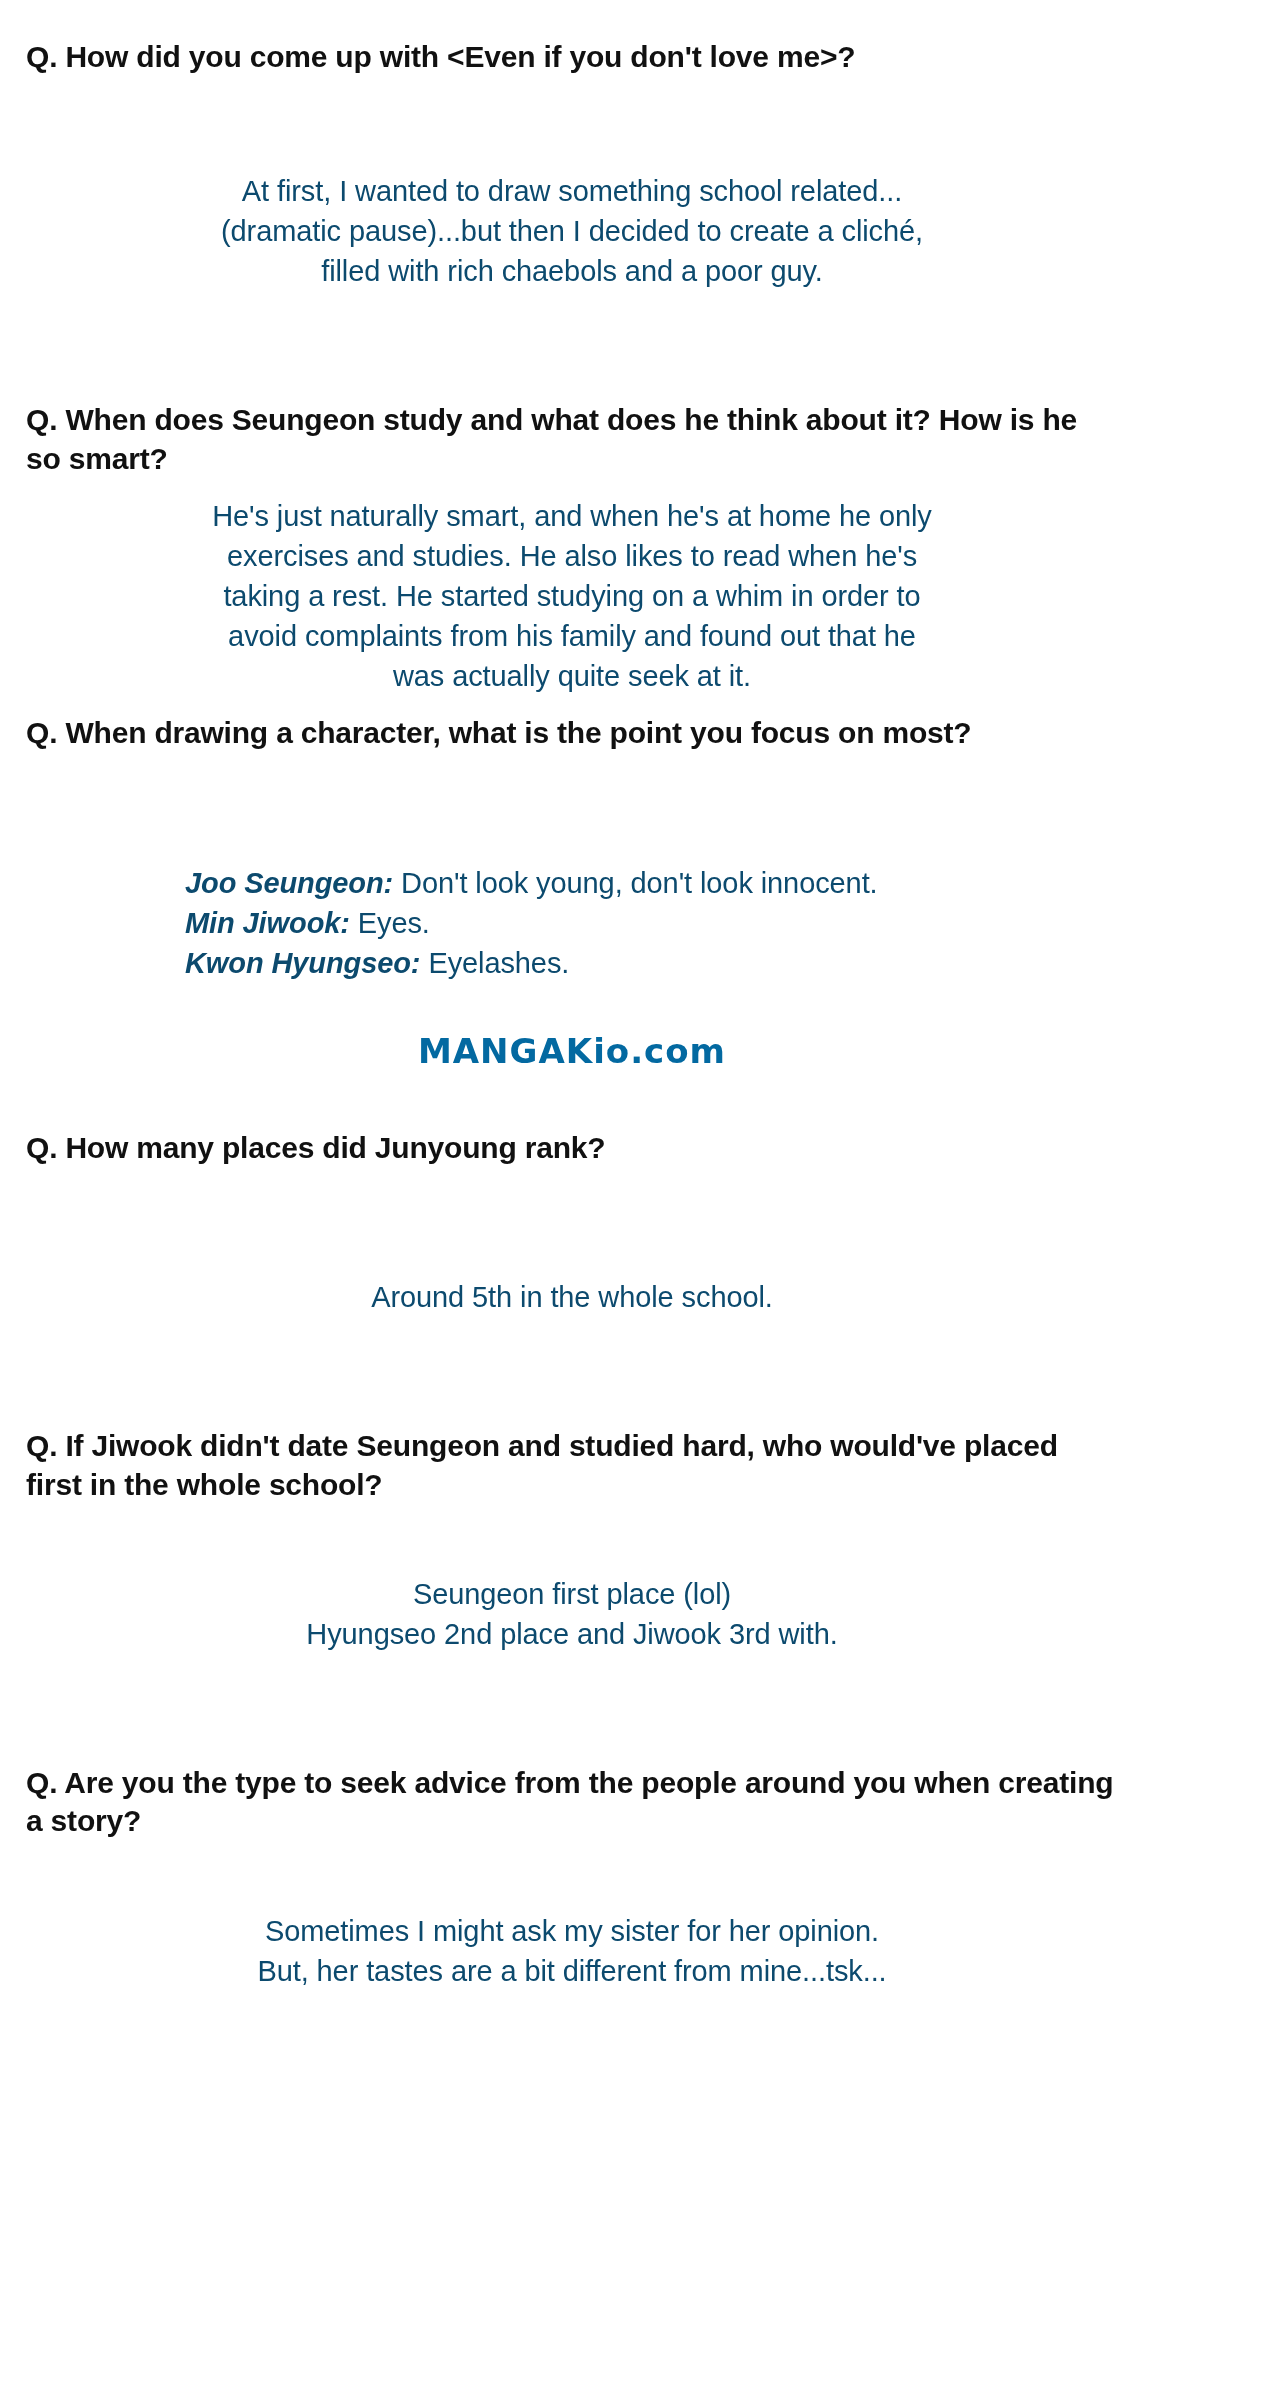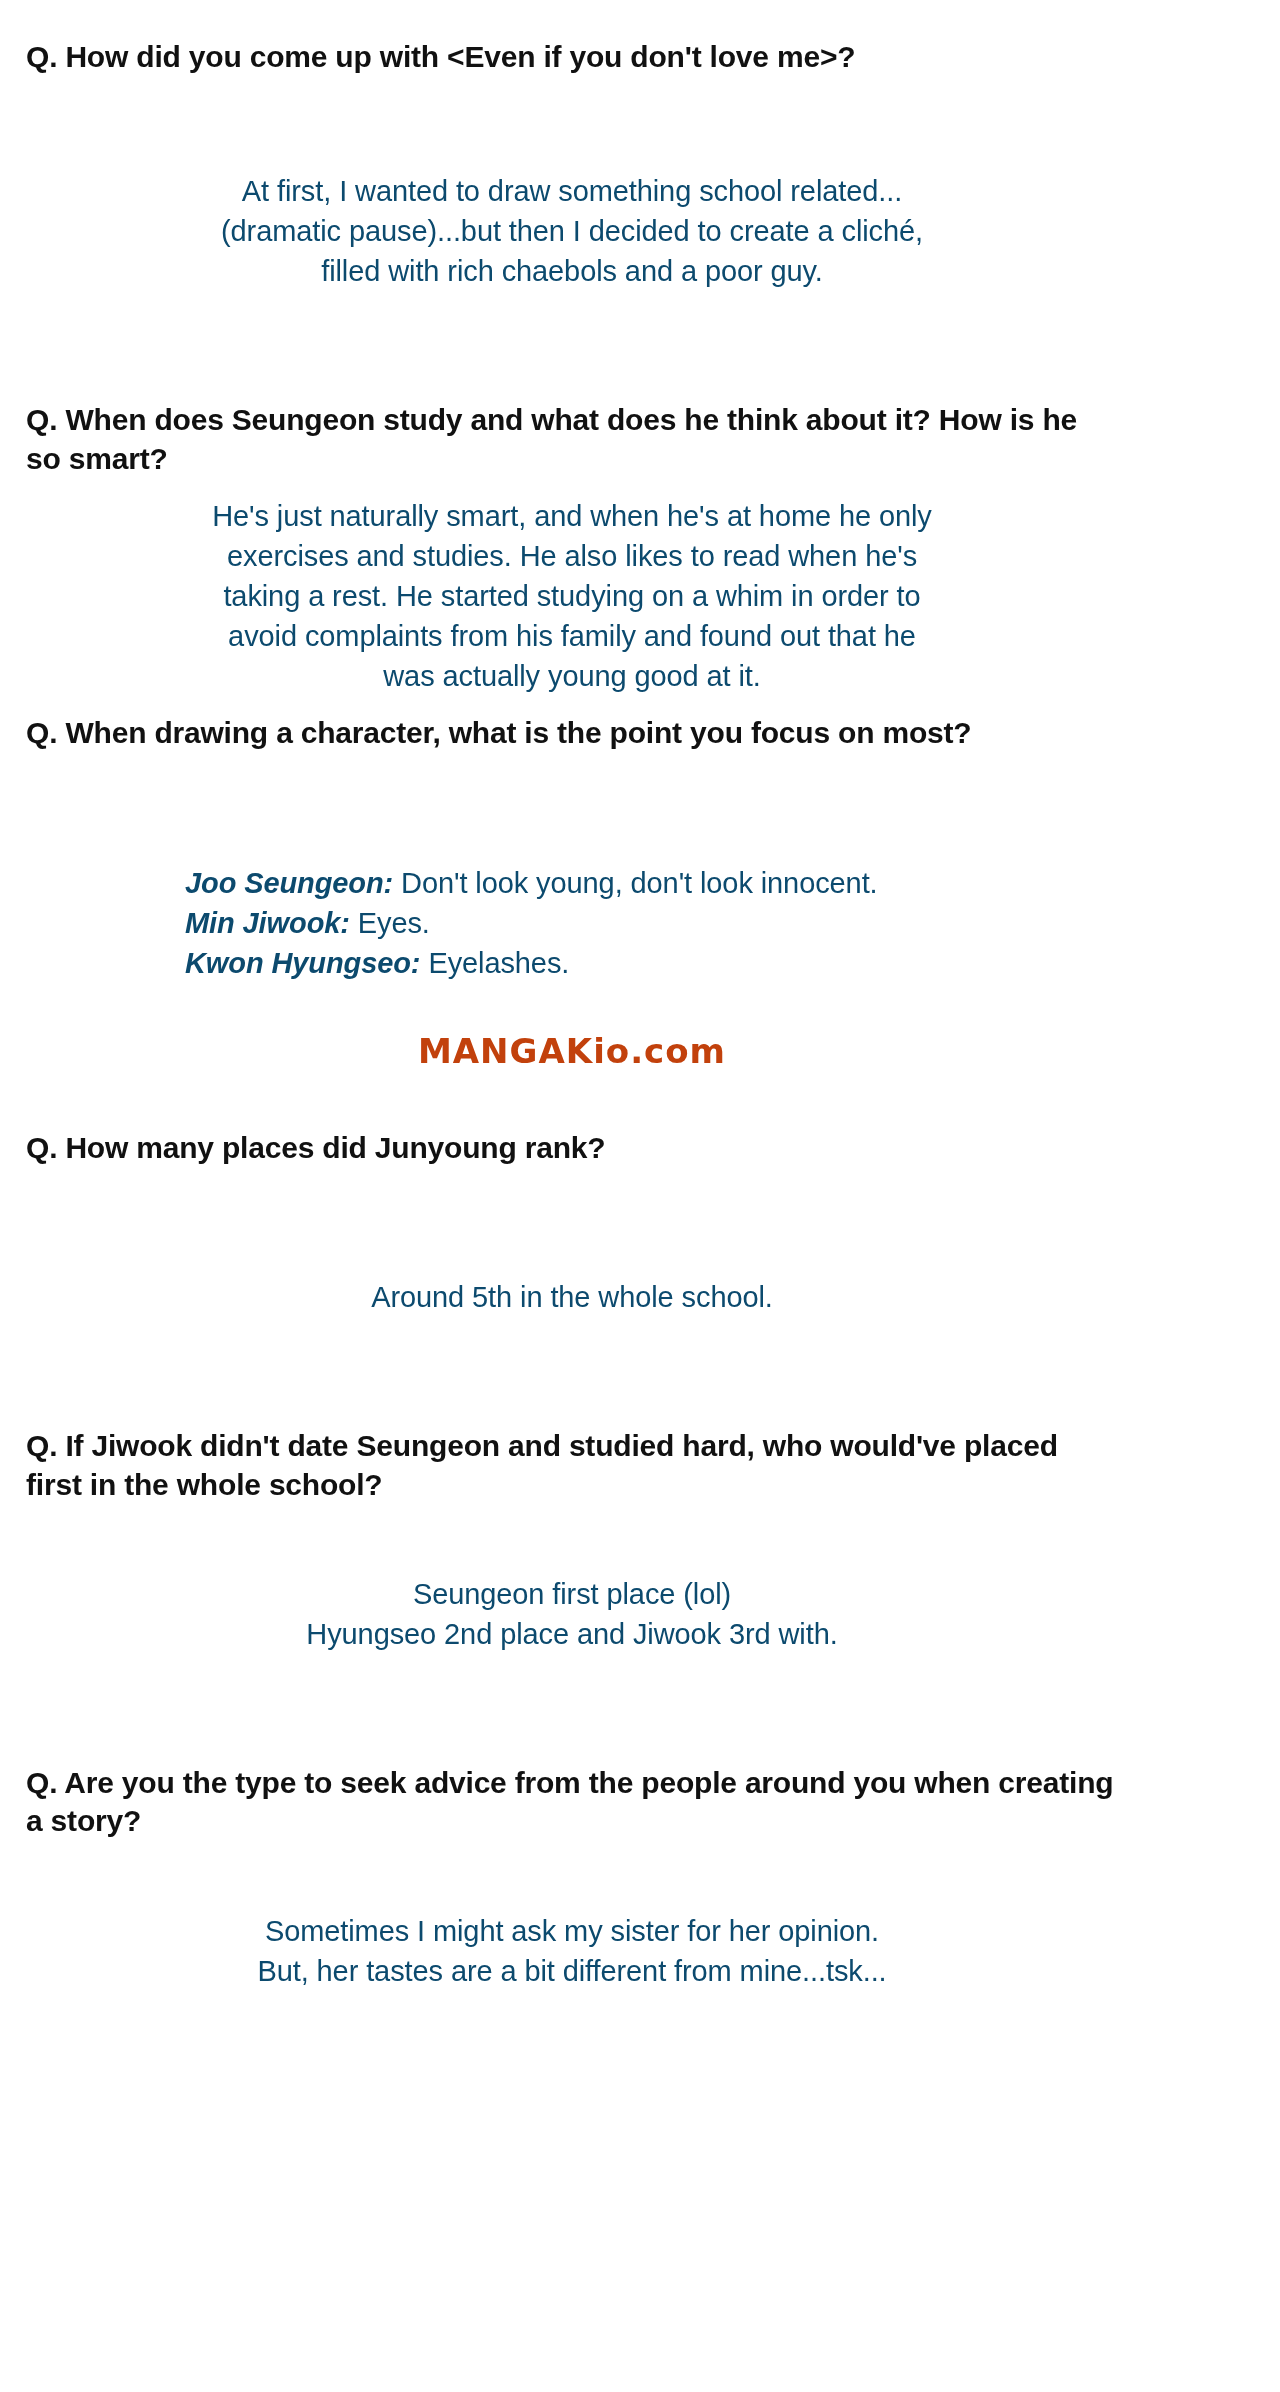--- a/index.html
+++ b/index.html
@@ -55,21 +55,21 @@
     display: block;
   }
   .speaker {
     font-weight: bold;
     font-style: italic;
   }
   .watermark {
     text-align: center;
     font-size: 34px;
     font-weight: bold;
-    color: #c2410c;
+    color: #0369a1;
     letter-spacing: 1px;
     font-family: "DejaVu Sans", sans-serif;
   }
   
   .sp-1 { height: 38px; }
   .sp-2 { height: 70px; }
   .sp-3 { height: 95px; }
   .sp-4 { height: 110px; }
   .sp-5 { height: 58px; }
   .sp-6 { height: 18px; }
@@ -95,21 +95,21 @@
   <div class="sp-4"></div>
 
   <div class="qa-block">
     <div class="question">Q. When does Seungeon study and what does he think about it? How is he so smart?</div>
     <div class="sp-6"></div>
     <div class="answer">
       <span class="line">He's just naturally smart, and when he's at home he only</span>
       <span class="line">exercises and studies. He also likes to read when he's</span>
       <span class="line">taking a rest. He started studying on a whim in order to</span>
       <span class="line">avoid complaints from his family and found out that he</span>
-      <span class="line">was actually young good at it.</span>
+      <span class="line">was actually quite seek at it.</span>
     </div>
   </div>
 
   <div class="sp-6"></div>
 
   <div class="qa-block">
     <div class="question">Q. When drawing a character, what is the point you focus on most?</div>
     <div class="sp-4"></div>
     <div class="answer answer-list">
       <span class="line"><span class="speaker">Joo Seungeon:</span><span> Don't look young, don't look innocent.</span></span>

